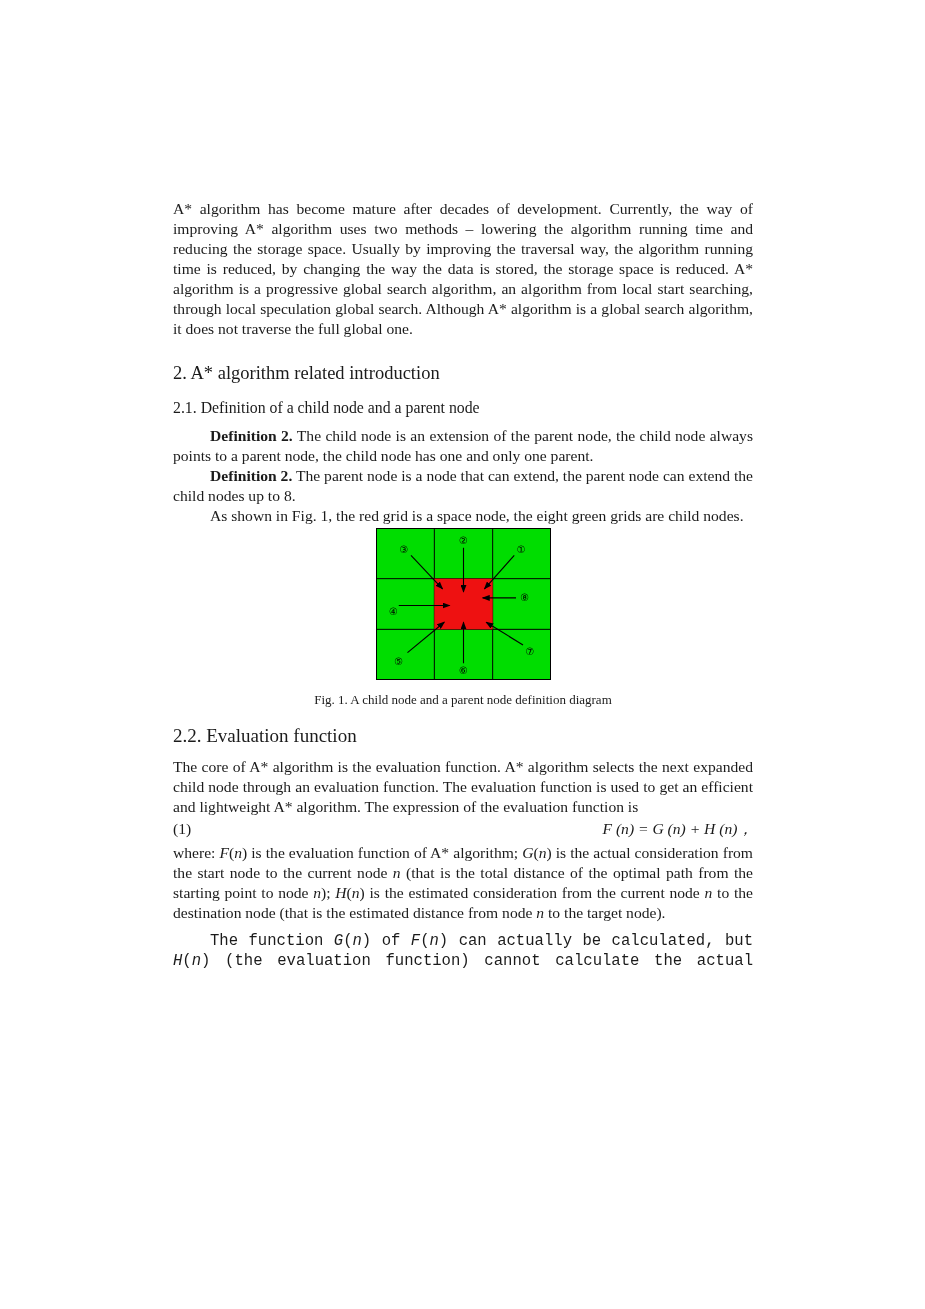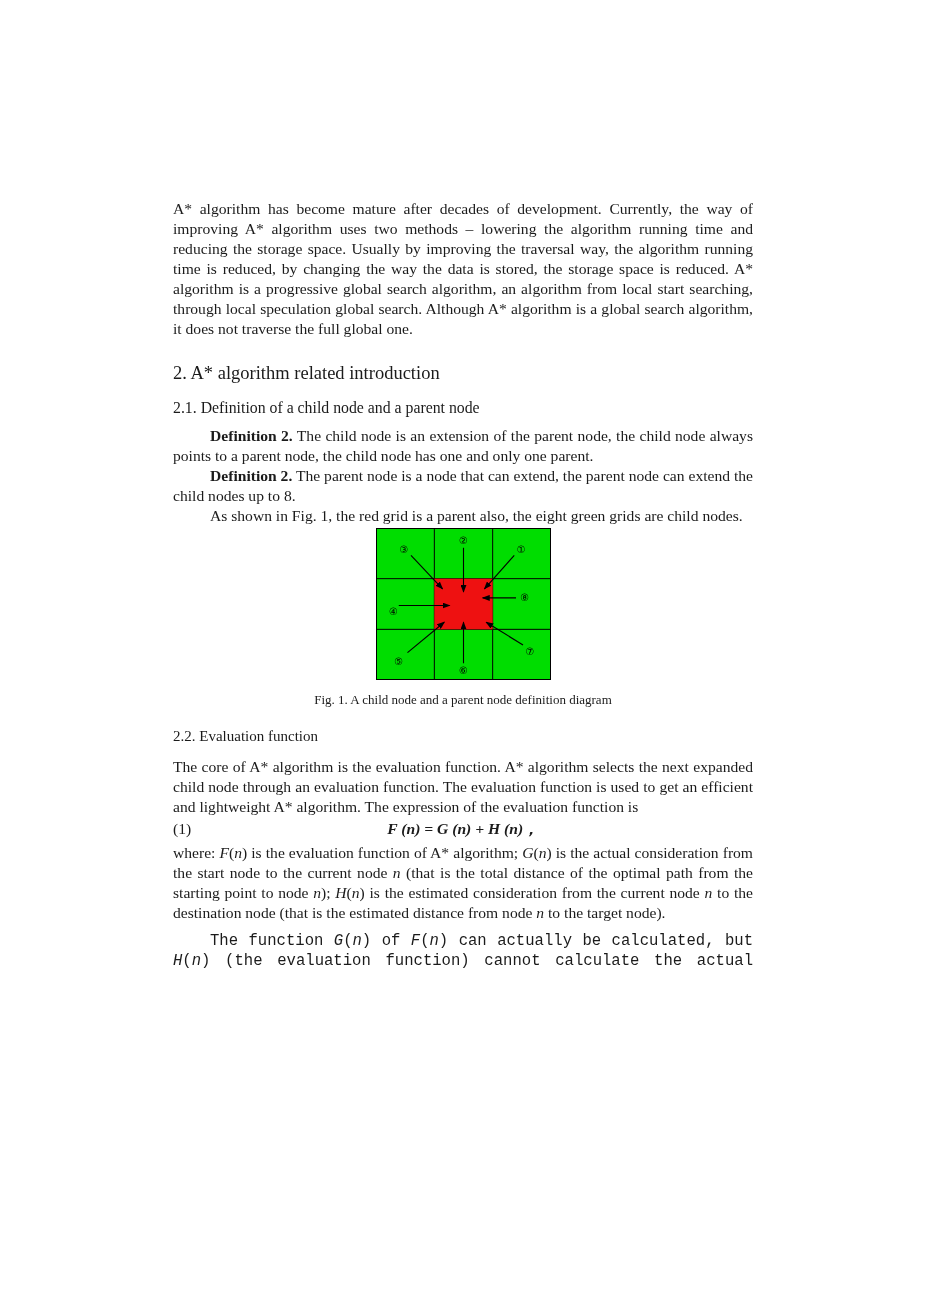--- a/index.html
+++ b/index.html
@@ -30,21 +30,21 @@
     font-weight:normal;
   }
   h3.subsec{
     margin:13px 0 0 0;
     font-size:15.8px;
     line-height:20px;
     font-weight:normal;
   }
   h3.subsec2{
     margin:18px 0 0 0;
-    font-size:15px;
+    font-size:19px;
     line-height:20px;
     font-weight:normal;
   }
   .def{margin-top:8px;}
   .figwrap{
     margin:2px 0 0 0;
     text-align:center;
   }
   .figwrap svg{display:inline-block;vertical-align:top;}
   .caption{
@@ -57,23 +57,22 @@
   .eqrow{
     position:relative;
     margin-top:2px;
     height:20px;
     font-size:15.6px;
     line-height:20px;
   }
   .eq-num{position:absolute;left:0;top:0;}
   .eq-body{
     display:block;width:100%;
-    text-align:center;
+    text-align:right;
     font-style:italic;
-    font-weight:bold;
   }
   .p6{margin-top:4px;}
   .p7{margin-top:8px;font-family:Liberation Mono, monospace;}
   .pagenum{
     margin:12px 0 0 0;
     font-size:15.6px;line-height:20px;
     text-align:left;
   }
   .footer{
     position:absolute;
@@ -95,21 +94,21 @@
     <p class="body-par">A* algorithm has become mature after decades of development. Currently, the way of improving A* algorithm uses two methods – lowering the algorithm running time and reducing the storage space. Usually by improving the traversal way, the algorithm running time is reduced, by changing the way the data is stored, the storage space is reduced. A* algorithm is a progressive global search algorithm, an algorithm from local start searching, through local speculation global search. Although A* algorithm is a global search algorithm, it does not traverse the full global one.</p>
 
     <h2 class="sec">2. A* algorithm related introduction</h2>
 
     <h3 class="subsec">2.1. Definition of a child node and a parent node</h3>
 
     <p class="body-par indent def"><b>Definition 2.</b> The child node is an extension of the parent node, the child node always points to a parent node, the child node has one and only one parent.</p>
 
     <p class="body-par indent"><b>Definition 2.</b> The parent node is a node that can extend, the parent node can extend the child nodes up to 8.</p>
 
-    <p class="body-par indent">As shown in Fig. 1, the red grid is a parent also, the eight green grids are child nodes.</p>
+    <p class="body-par indent">As shown in Fig. 1, the red grid is a space node, the eight green grids are child nodes.</p>
 
     <div class="figwrap">
       <svg id="fig-svg" width="175" height="152" viewBox="0 0 175 152">
           <defs>
             <marker id="arrh" markerWidth="8" markerHeight="6" refX="7" refY="3" orient="auto" markerUnits="userSpaceOnUse">
               <path d="M0,0 L8,3 L0,6 Z" fill="#000000"></path>
             </marker>
           </defs>
           <rect x="0.5" y="0.5" width="174" height="151" fill="#00dd00" stroke="#000000" stroke-width="1"></rect>
           <line x1="58.333333333333336" y1="0" x2="58.333333333333336" y2="152" stroke="#000000" stroke-width="1"></line>

